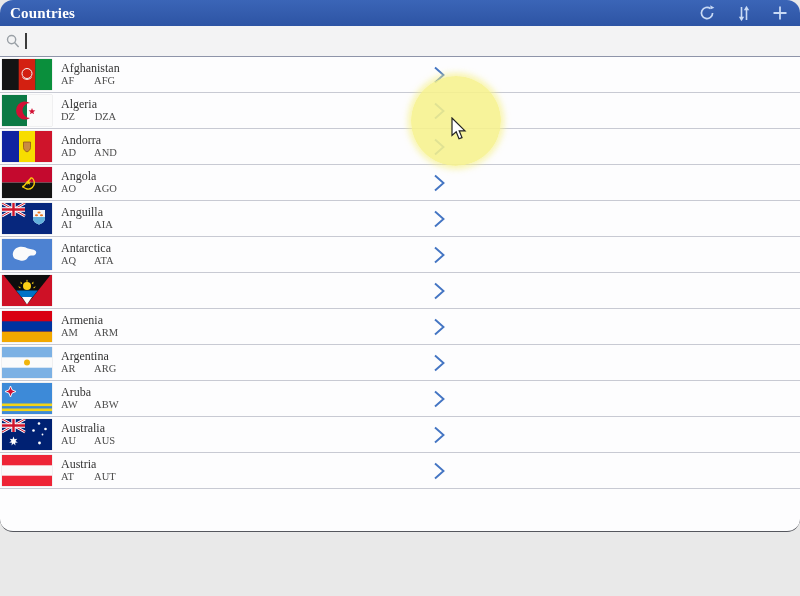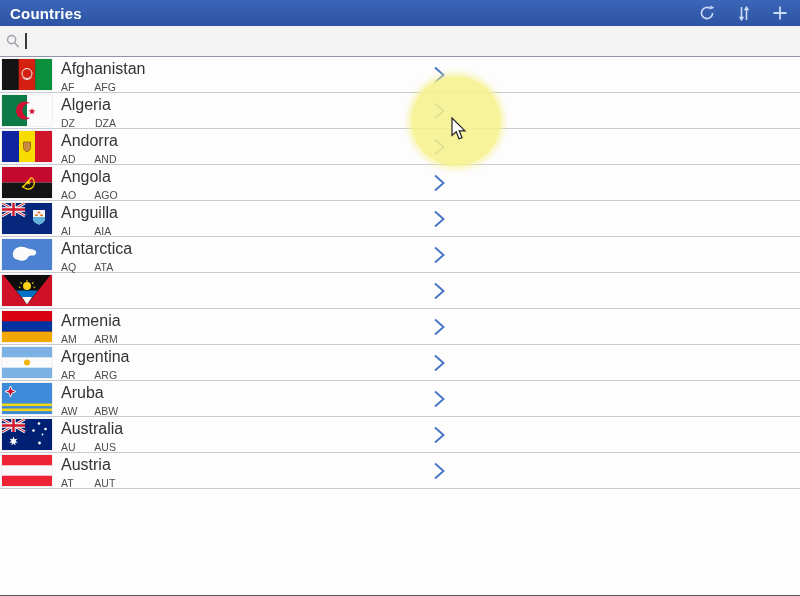--- a/index.html
+++ b/index.html
@@ -1,19 +1,19 @@
 <!DOCTYPE html>
 <html><head>
 <meta charset="utf-8">
 <style>
   html,body { margin:0; padding:0; background:#e9e9e9; }
   .screen {
-    position:relative; width:800px; height:596px; background:#fdfdfe;
-    font-family:Liberation Sans, sans-serif; overflow:hidden;
-    border-bottom:1px solid #55575e; box-sizing:border-box;
+    position:relative; width:800px; height:532px; background:#fdfdfe;
+    font-family:Liberation Serif, serif; overflow:hidden;
+    border-bottom:1px solid #55575e; box-sizing:border-box;border-radius:13px;
   }
   
   .appbar {
     position:absolute; top:0; left:0; right:0; height:26px;
     background:linear-gradient(var(--hdr-top,#3b65b7), var(--hdr-bot,#2d54a4));
     display:flex; align-items:center; z-index:2;
   }
   .appbar .title { color:#ffffff; font-weight:bold; font-size:15px; padding-left:10px; letter-spacing:.2px; }
   .hicons { margin-left:auto; display:flex; align-items:center; gap:21px; padding-right:12px; }
   .hicons span { display:flex; align-items:center; cursor:pointer; }
@@ -24,22 +24,22 @@
   }
   .search-icon { position:absolute; left:6px; top:8px; }
   .caret { position:absolute; left:25px; top:7px; width:2px; height:16px; background:#3a3a3a; }
   .search-value { position:absolute; left:31px; top:8px; font-size:12px; color:#333; }
   
   .list { position:absolute; top:57px; left:0; right:0; z-index:1; }
   .row { position:relative; height:36px; background:#fdfdfe; border-bottom:1px solid #c8cad3; box-sizing:border-box; }
   .flag { position:absolute; left:2px; top:2px; width:50px; height:31px; box-shadow:0 0 1px rgba(0,0,0,.3); font-size:0; }
   .flag svg { display:block; }
   .info { position:absolute; left:61px; top:5px; }
-  .cname { display:block; font-size:16px; color:#333333; line-height:13px; white-space:nowrap; }
-  .codes { display:block; margin-top:6px; font-size:10.5px; color:#4c4c4c; line-height:12px; }
+  .cname { display:block; font-size:12px; color:#333333; line-height:13px; white-space:nowrap; }
+  .codes { display:block; margin-top:0; font-size:10.5px; color:#4c4c4c; line-height:12px; }
   .code2 { display:inline-block; width:31px; }
   .chev { position:absolute; left:432px; top:8px; cursor:pointer; }
   
   .touch-highlight {
     position:absolute; left:411px; top:76px; width:90px; height:90px; border-radius:50%;
     background:var(--hl,rgba(246,241,140,.88));
     box-shadow:0 0 6px 3px rgba(246,241,140,.7);
     z-index:5; pointer-events:none;
   }
   .cursor { position:absolute; left:451px; top:117px; z-index:6; pointer-events:none; }

